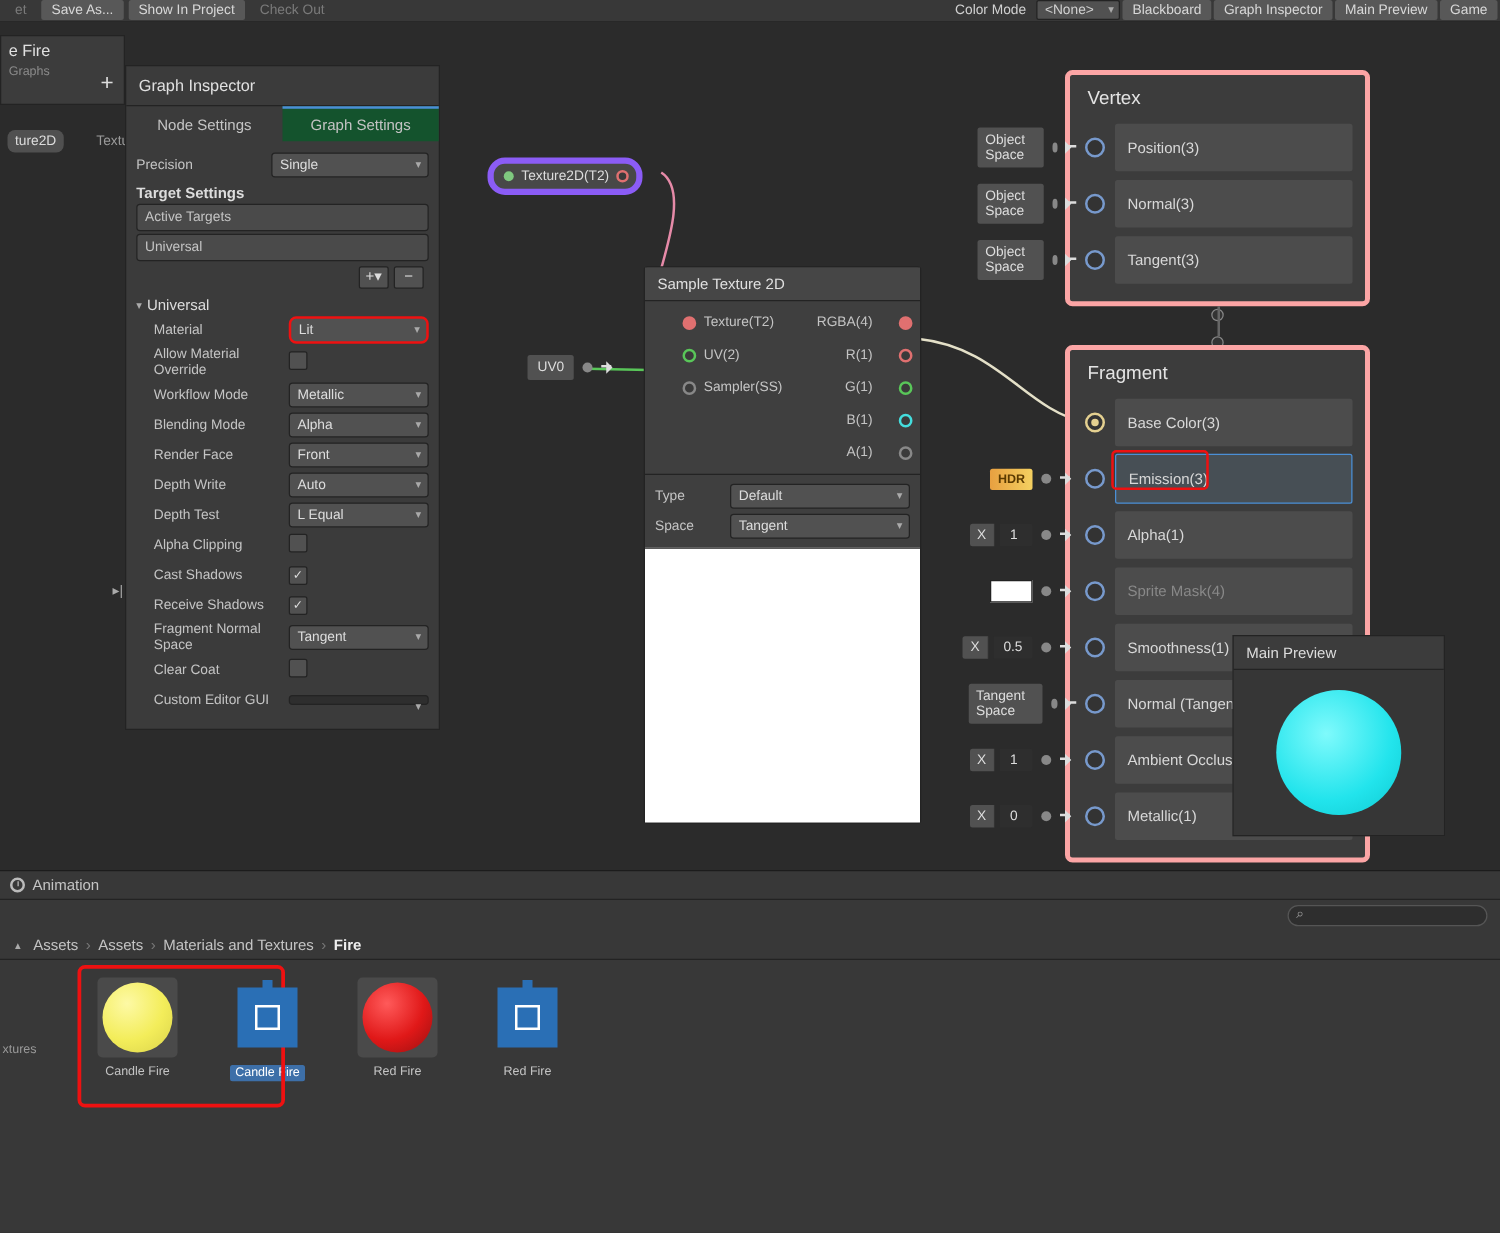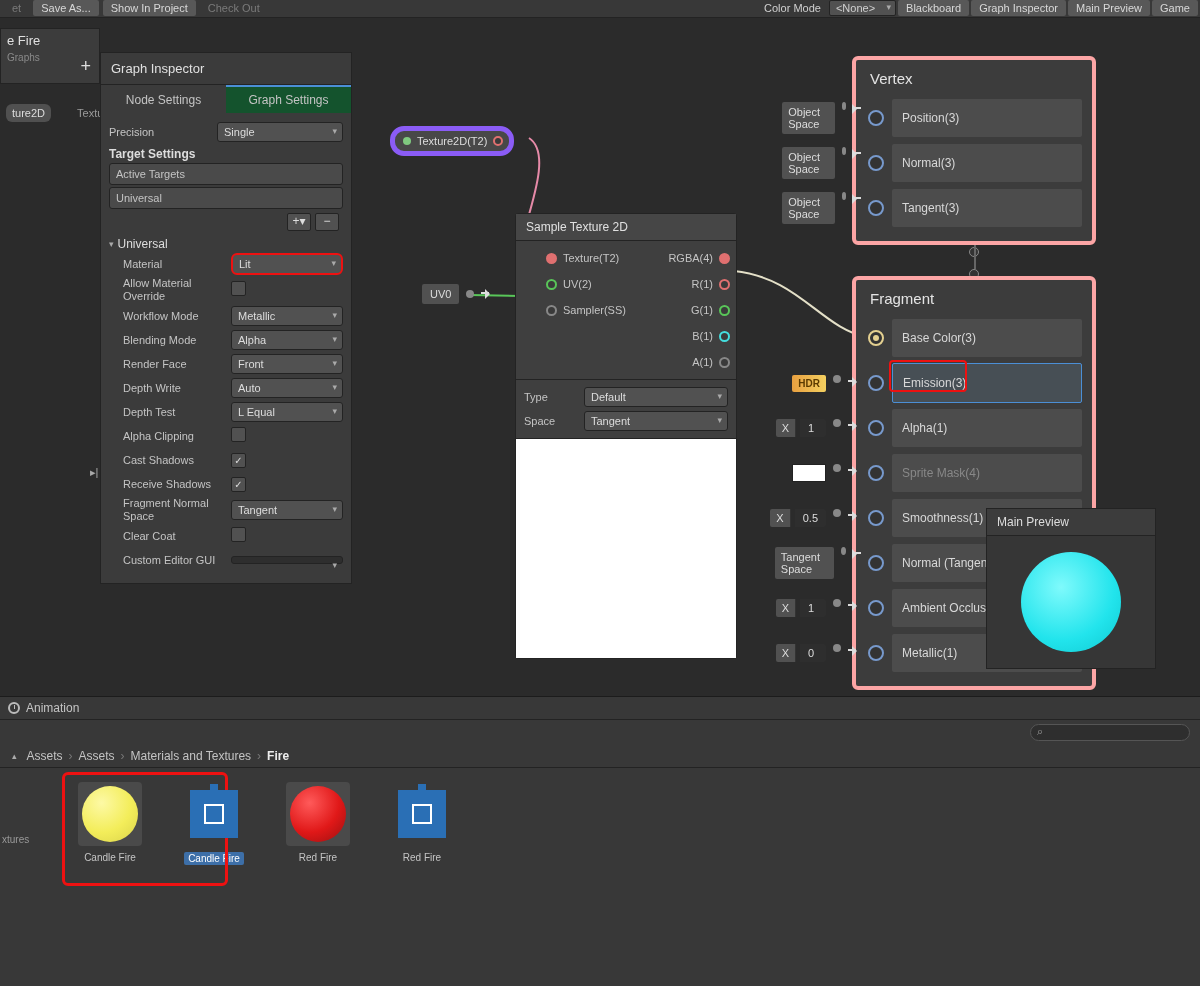--- a/index.html
+++ b/index.html
@@ -61,33 +61,33 @@
 .sample-node .nhead { padding: 6px 10px; font-size: 12px; color: #e0e0e0; border-bottom: 1px solid #232323; background: #464646; }
 .sample-node .nbody { display: flex; margin-left: 24px; }
 .sample-node .ncol { flex: 1; padding: 4px 6px; }
 .sample-node .nrow { display: flex; align-items: center; min-height: 26px; font-size: 11px; }
 .port-dot { width: 11px; height: 11px; border-radius: 50%; border: 2px solid #888; background: #3a3a3a; flex-shrink: 0; }
 .port-dot.green { border-color: #59c659; }
 .port-dot.red { border-color: #e07070; }
 .port-dot.cyan { border-color: #4dd; }
 .port-dot.filled-red { background: #e07070; border-color: #e07070; }
 .sample-node .ncol.left .nrow { justify-content: flex-start; gap: 6px; }
-.sample-node .ncol.right .nrow { justify-content: flex-end; gap: 6px; }
+.sample-node .ncol.right .nrow { justify-content: flex-end; gap: 21px; }
 .sample-props { border-top: 1px solid #232323; padding: 4px 8px; }
 .sample-props .prop-row .label { flex: 0 0 60px; }
 .sample-preview { border-top: 1px solid #232323; background: #fff; height: 220px; }
 
 
 .master { position: absolute; right: 104px; width: 244px; }
 .master.vertex { top: 38px; }
 .master.fragment { top: 258px; }
 .master .mbox { background: #3c3c3c; border: 4px solid #fca5a5; border-radius: 6px; padding: 10px 10px 10px 10px; }
 .master .mtitle { font-size: 15px; color: #e4e4e4; padding: 0 0 8px 4px; }
 .mslot { display: flex; align-items: center; height: 44px; position: relative; margin: 1px 0; }
-.mslot .chip { position: absolute; right: 100%; margin-right: 4px; display: flex; gap: 4px; }
+.mslot .chip { position: absolute; right: 100%; margin-right: 4px; display: flex; align-items: center; gap: 4px; }
 .mslot .chip .tag { background: #515151; padding: 4px 6px; font-size: 11px; color: #ddd; border-radius: 2px; }
 .mslot .slot-port { width: 16px; height: 16px; border-radius: 50%; border: 2px solid #79c; background: #333; margin: 0 8px 0 2px; flex-shrink: 0; position: relative; }
 .mslot .slot-port .inner { position: absolute; inset: 3px; border-radius: 50%; }
 .mslot .slot-label { flex: 1; background: #4c4c4c; padding: 12px 10px; font-size: 12px; color: #d8d8d8; border-radius: 2px; }
 .mslot.dim .slot-label { color: #888; }
 .mslot.highlight .slot-label { border: 1px solid #4b8fd6; background: #474f55; }
 .chip .x-label { background: #515151; padding: 3px 6px; font-size: 11px; color: #ddd; border-radius: 2px 0 0 2px; border-right: 1px solid #333; }
 .chip .x-val { background: #2e2e2e; padding: 3px 8px; font-size: 11px; color: #ddd; border-radius: 0 2px 2px 0; min-width: 26px; text-align: left; }
 .chip .hdr-badge { background: linear-gradient(90deg, #e8a040, #f4d060); padding: 3px 6px; font-size: 10px; color: #5b3a00; border-radius: 2px; font-weight: bold; }
 .chip .color-swatch { width: 34px; height: 18px; border: 1px solid #222; }

